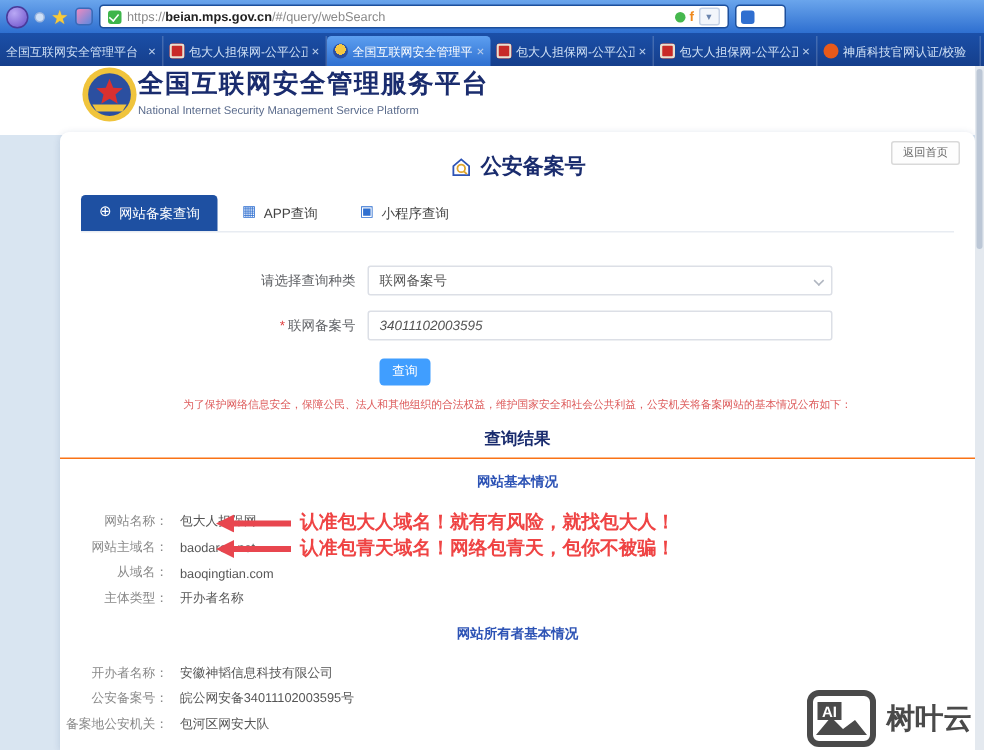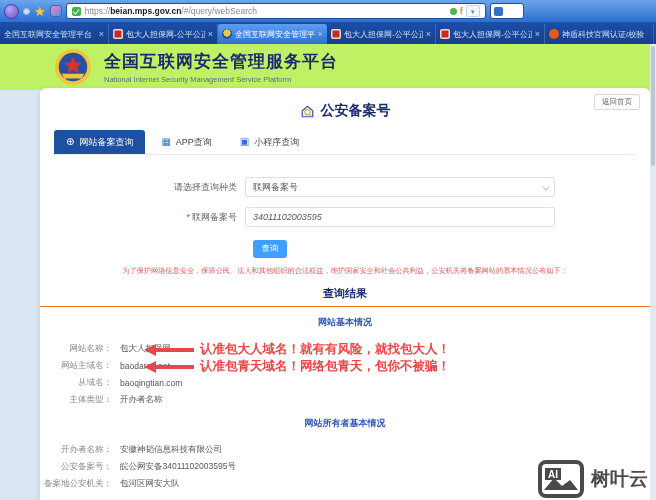--- a/index.html
+++ b/index.html
@@ -41,22 +41,22 @@
   .btab.active { background:linear-gradient(#5d9ff0,#2e6fd0); color:#fff;
     border-radius:3px 3px 0 0; border-right:none; }
   .btab .tlabel { flex:1; overflow:hidden; text-overflow:clip; }
   .btab .tclose { flex:none; font-size:9px; color:#b8cdea; }
   .fav { flex:none; width:10px; height:10px; border-radius:2px; }
   .fav.badge { background:radial-gradient(circle at 50% 40%, #f5c842 45%, #2b4fa0 46%); border-radius:50%; }
   .fav.red-square { background:#c82a28; box-shadow:inset 0 0 0 1.5px #e8e0d0; }
   .fav.orange-circle { background:#e85a1a; border-radius:50%; }
 
   
-  .site-header { height:46px; display:flex; align-items:center; gap:12px; padding-left:54px;
-    background:#bef264; }
+  .site-header { height:46px; display:flex; align-items:flex-start; gap:0; padding-left:54px;
+    background:#ffffff; }
   .emblem { width:38px; height:38px; flex:none; }
   .ht-title { font-size:17px; font-weight:bold; color:#1a2c6e; letter-spacing:1px; }
   .ht-sub { font-size:7.5px; color:#5a6b8c; margin-top:2px; }
 
   
   .card { position:absolute; left:40px; right:6px; top:88px; height:412px; background:#fff;
     border-radius:6px 6px 0 0; box-shadow:0 1px 5px rgba(30,60,120,.15); }
   .back-home { position:absolute; top:6px; right:10px; font-size:7.5px; color:#666;
     border:1px solid #d9d9d9; background:#fdfdfd; padding:2px 7px; border-radius:2px; }
 

